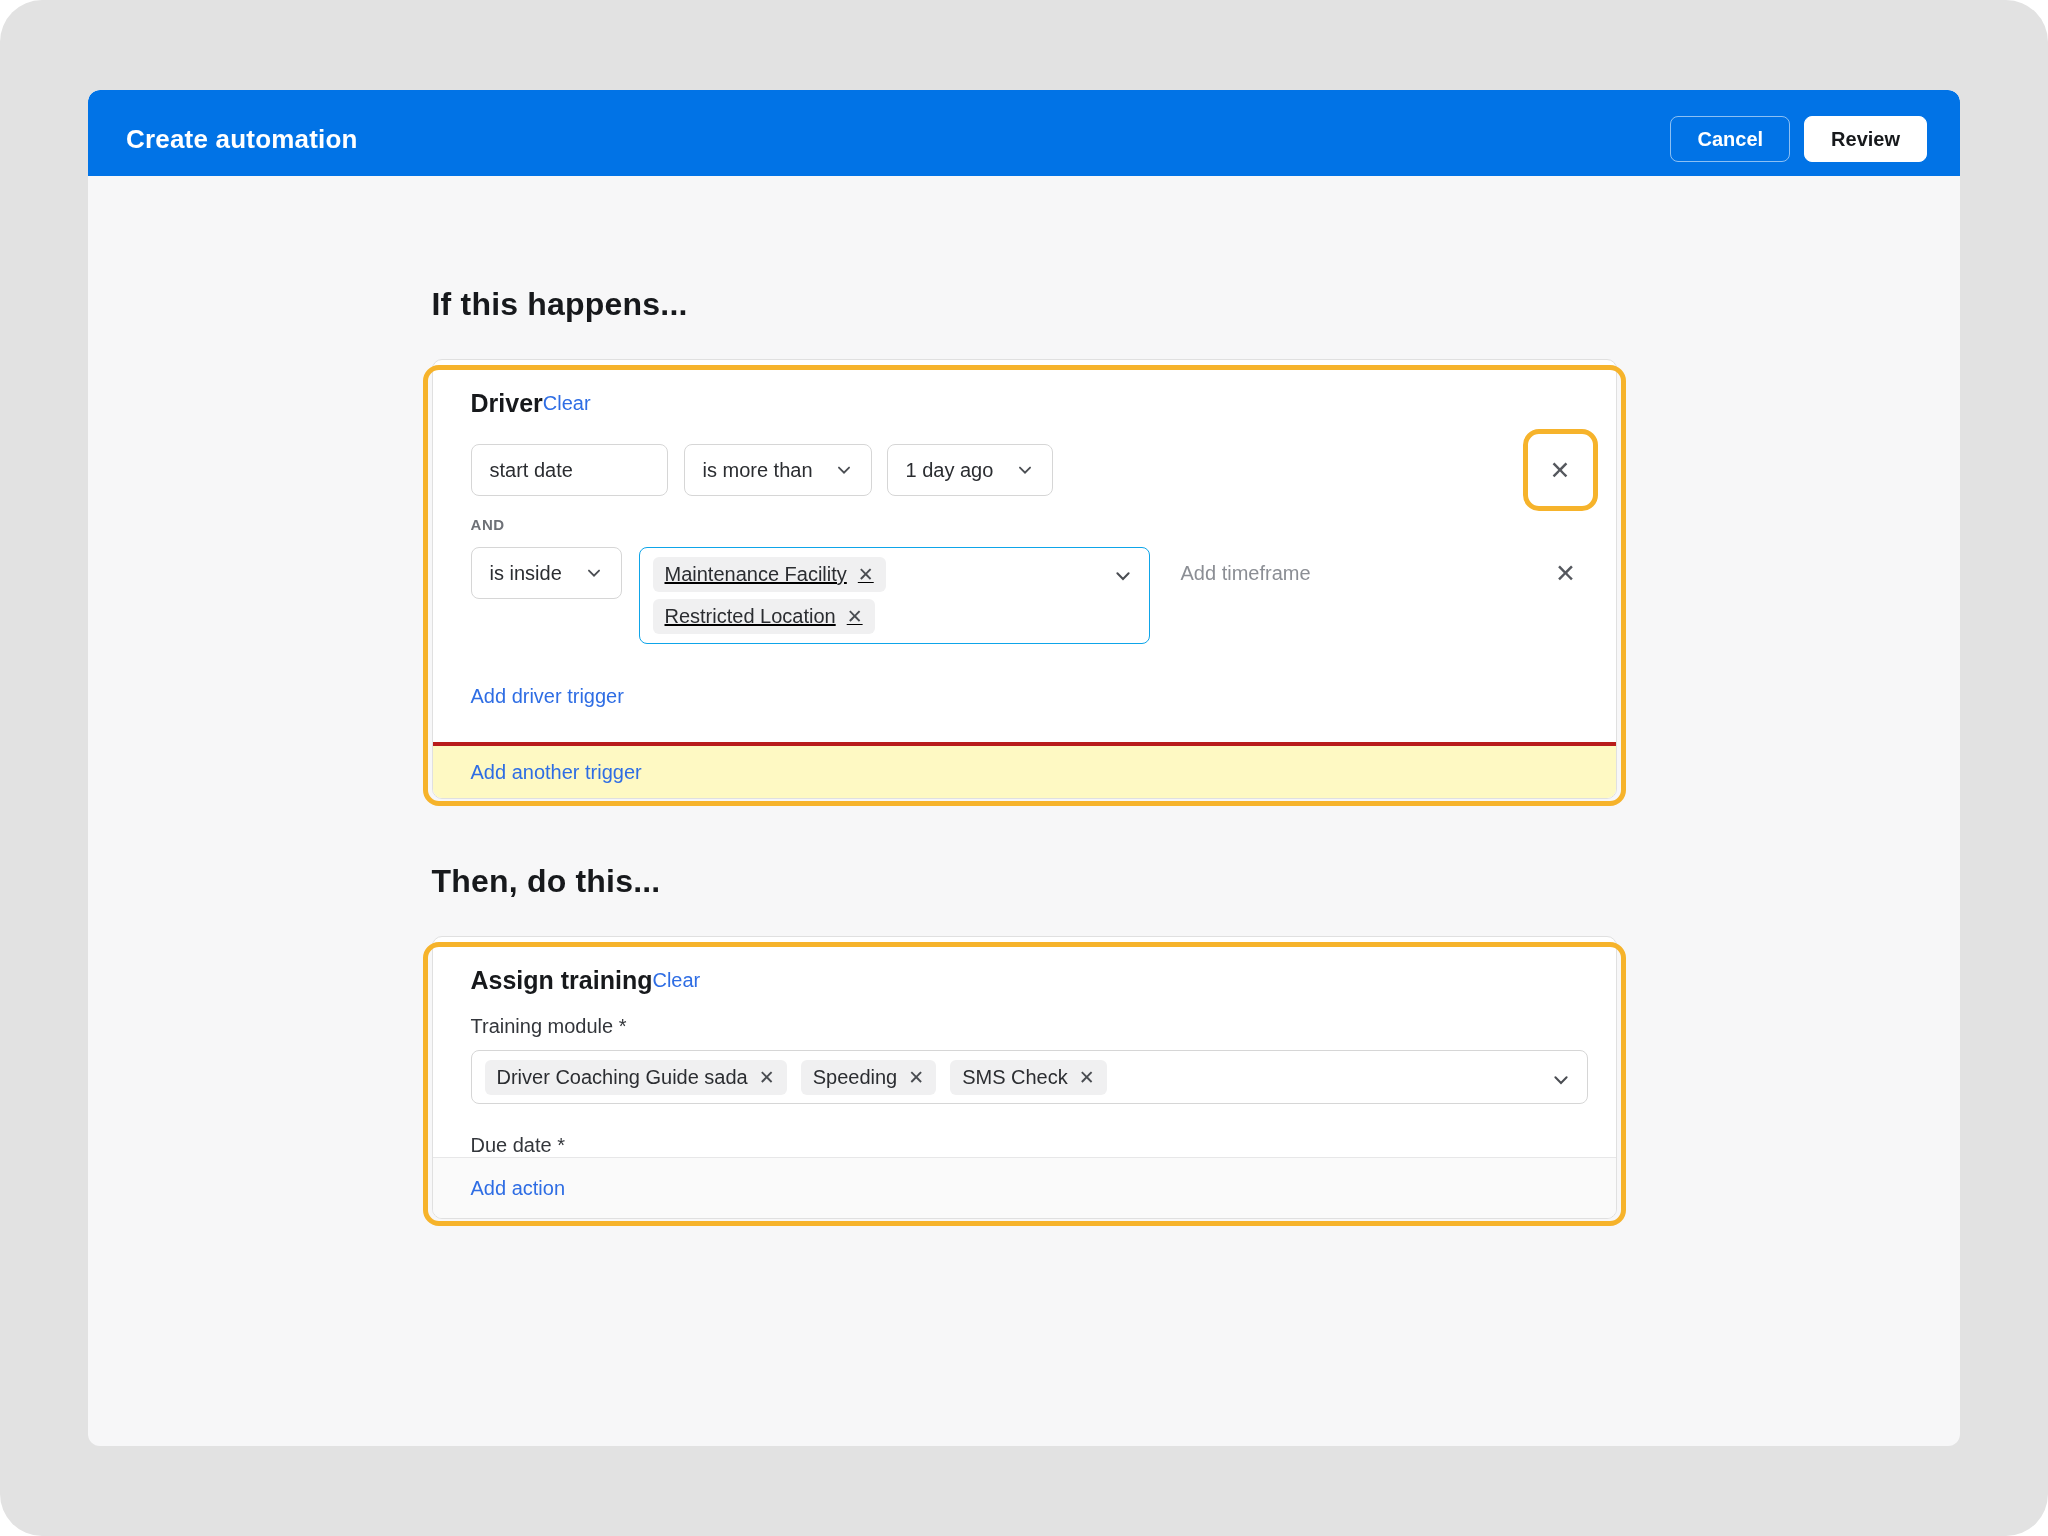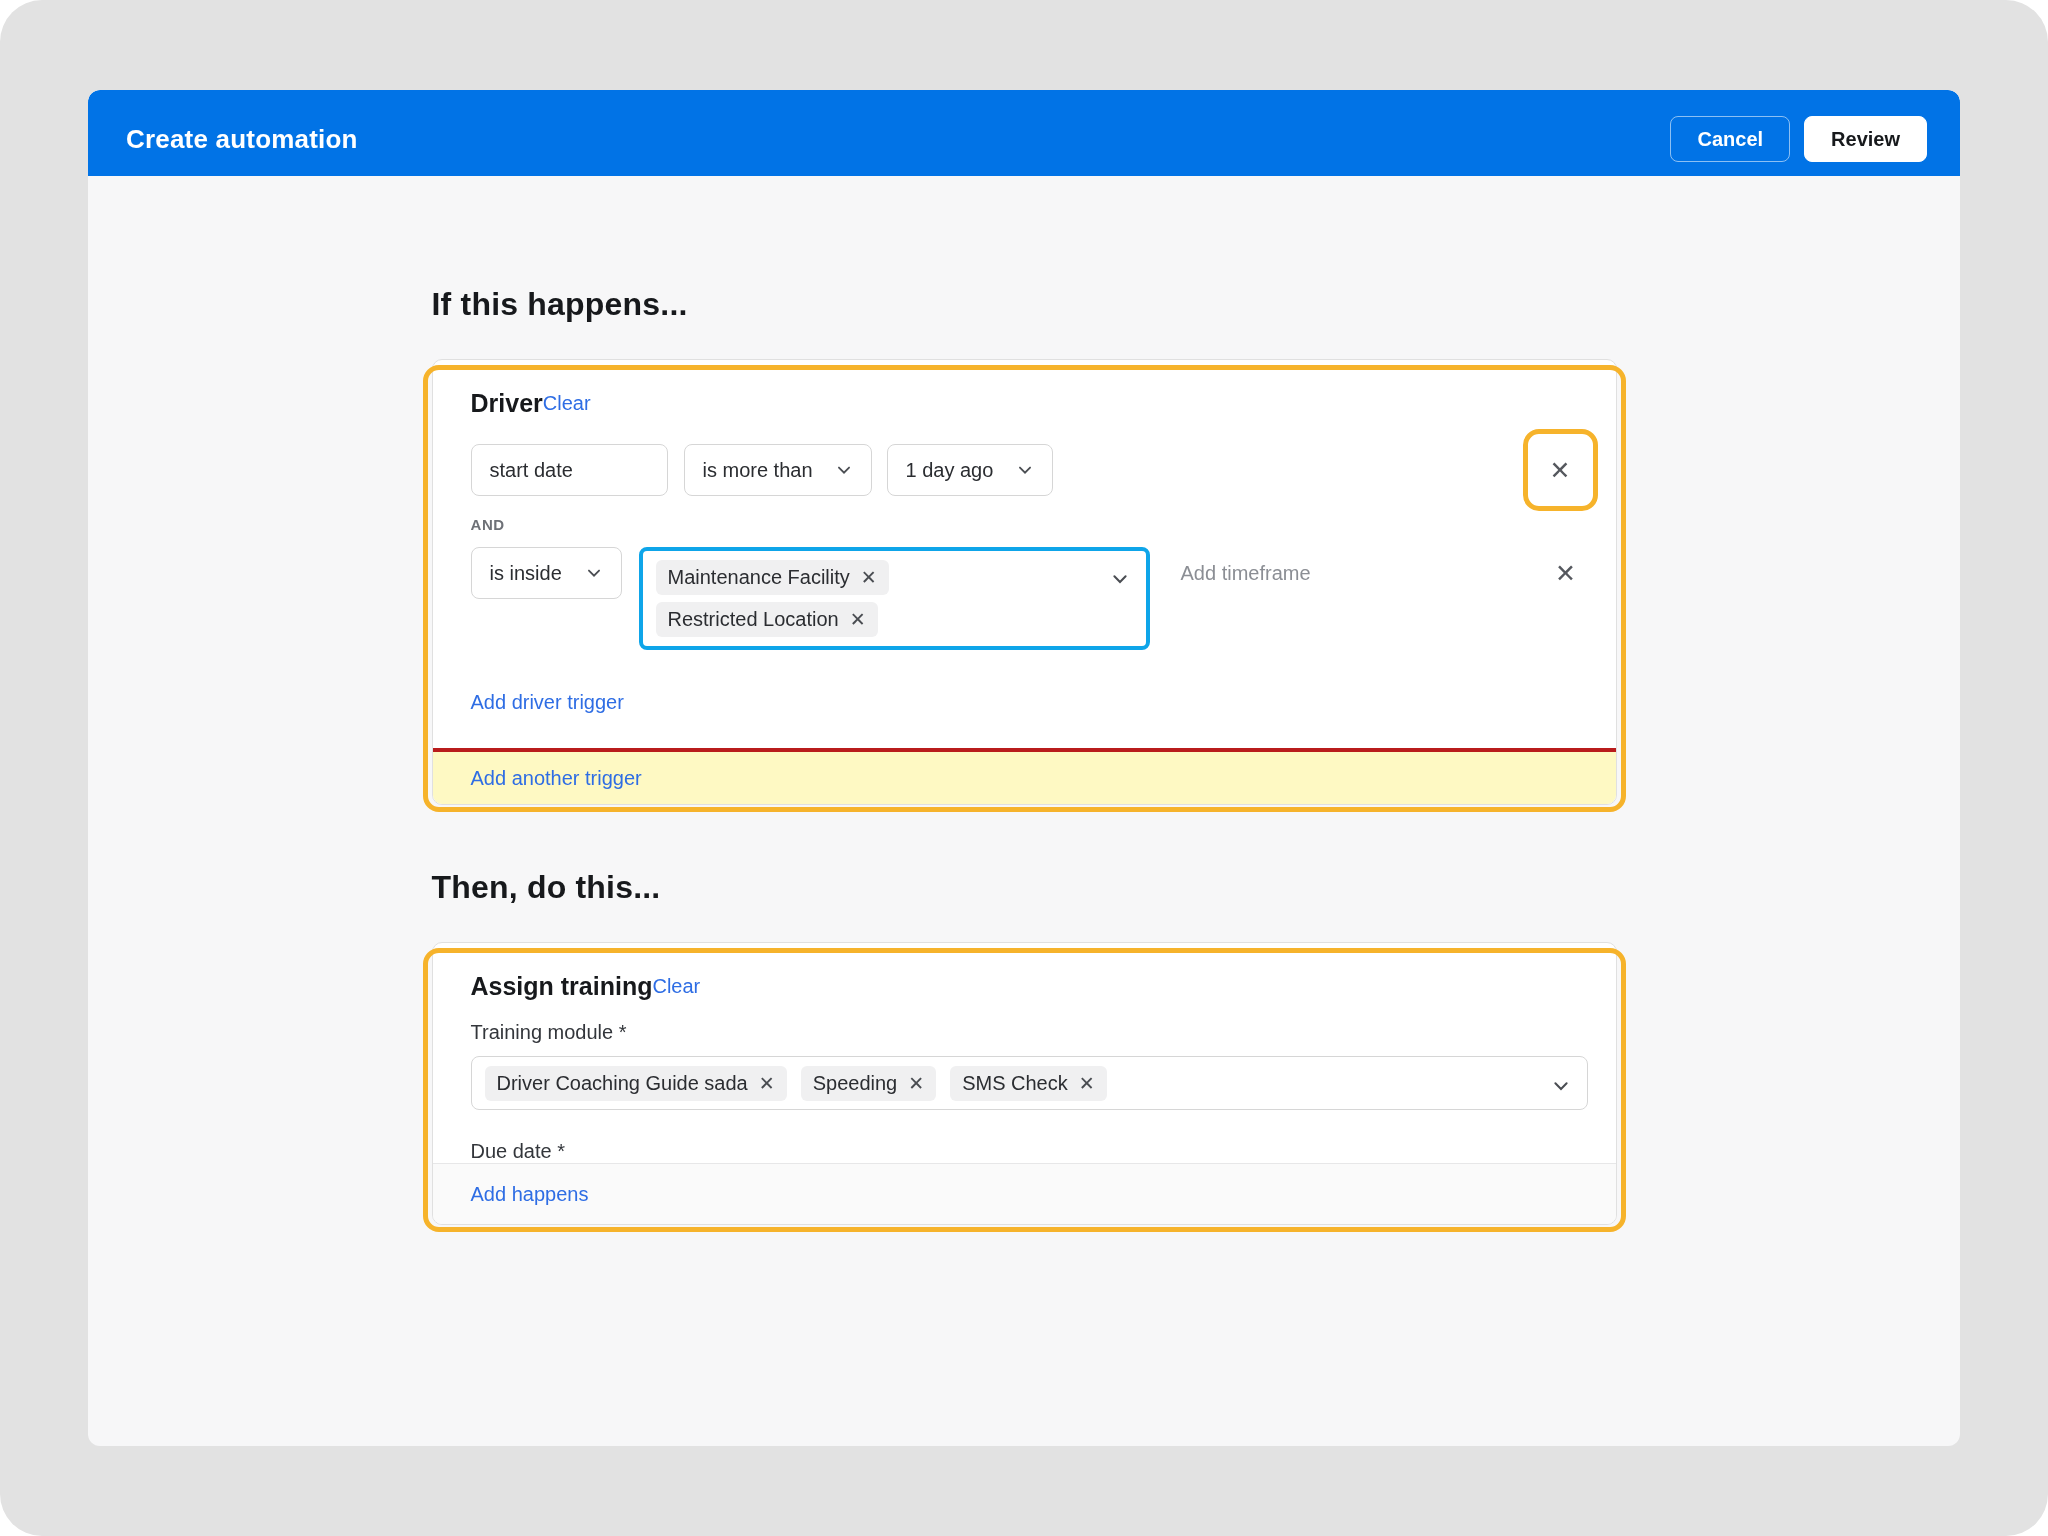--- a/index.html
+++ b/index.html
@@ -34,21 +34,21 @@
   .w-start{width:197px;margin-right:16px;}
   .w-op{width:188px;margin-right:15px;justify-content:space-between;}
   .w-val{width:166px;justify-content:space-between;}
   .spacer{flex:1;}
   .x-btn{width:40px;height:40px;display:flex;align-items:center;justify-content:center;font-size:25px;color:#55585e;cursor:pointer;}
   .x-ring{border:5px solid #f6b32b;border-radius:16px;width:75px;height:82px;display:flex;align-items:center;justify-content:center;margin:-16px -12px -16px 0;}
 
   .and-label{margin:20px 0 14px;font-size:15px;font-weight:600;color:#6e7publice1px;color:#6e7177;letter-spacing:.6px;}
   .row2{align-items:flex-start;}
   .w-inside{width:151px;margin-right:17px;justify-content:space-between;}
-  .multiselect{width:511px;border:4px solid #0ea5e9;border-radius:8px;background:#fff;position:relative;display:flex;flex-direction:column;align-items:flex-start;gap:7px;padding:9px 56px 9px 13px;min-height:96px;}
+  .multiselect{width:511px;border:1px solid #0ea5e9;border-radius:8px;background:#fff;position:relative;display:flex;flex-direction:column;align-items:flex-start;gap:7px;padding:9px 56px 9px 13px;min-height:96px;text-decoration:underline;}
   .chip{background:#f0f0f1;border-radius:6px;padding:6px 12px;font-size:20px;color:#2b2d31;display:inline-flex;align-items:center;gap:11px;white-space:nowrap;}
   .chip .chip-x{font-size:19px;color:#4a4d52;cursor:pointer;}
   .ms-chevron{position:absolute;right:16px;top:18px;}
   .timeframe{margin-left:31px;font-size:20px;color:#8b8e94;line-height:52px;cursor:text;}
   .row2 .x-btn{margin-top:6px;}
 
   .add-link-row{margin:40px 0 34px;}
   .card-footer{border-top:4px solid #b91c1c;background:#fef9c3;padding:14px 38px;}
   .card-footer2{border-top:1px solid #e7e7e8;background:#fafafa;padding:18px 38px;}
 
@@ -193,20 +193,20 @@
                 <svg width="20" height="20" viewBox="0 0 16 16">
                     <path d="M3.5 5.8l4.5 4.6 4.5-4.6" stroke="#4a4d52" stroke-width="1.6" fill="none" stroke-linecap="round"></path>
                   </svg>
               </span>
             </div>
 
             <div class="field-label second">Due date *</div>
           </div>
 
           <div class="card-footer2">
-            <span class="link">Add happens</span>
+            <span class="link">Add action</span>
           </div>
         </section>
       </div>
 
     </main>
   </div>
 </div>
 
 </body></html>

